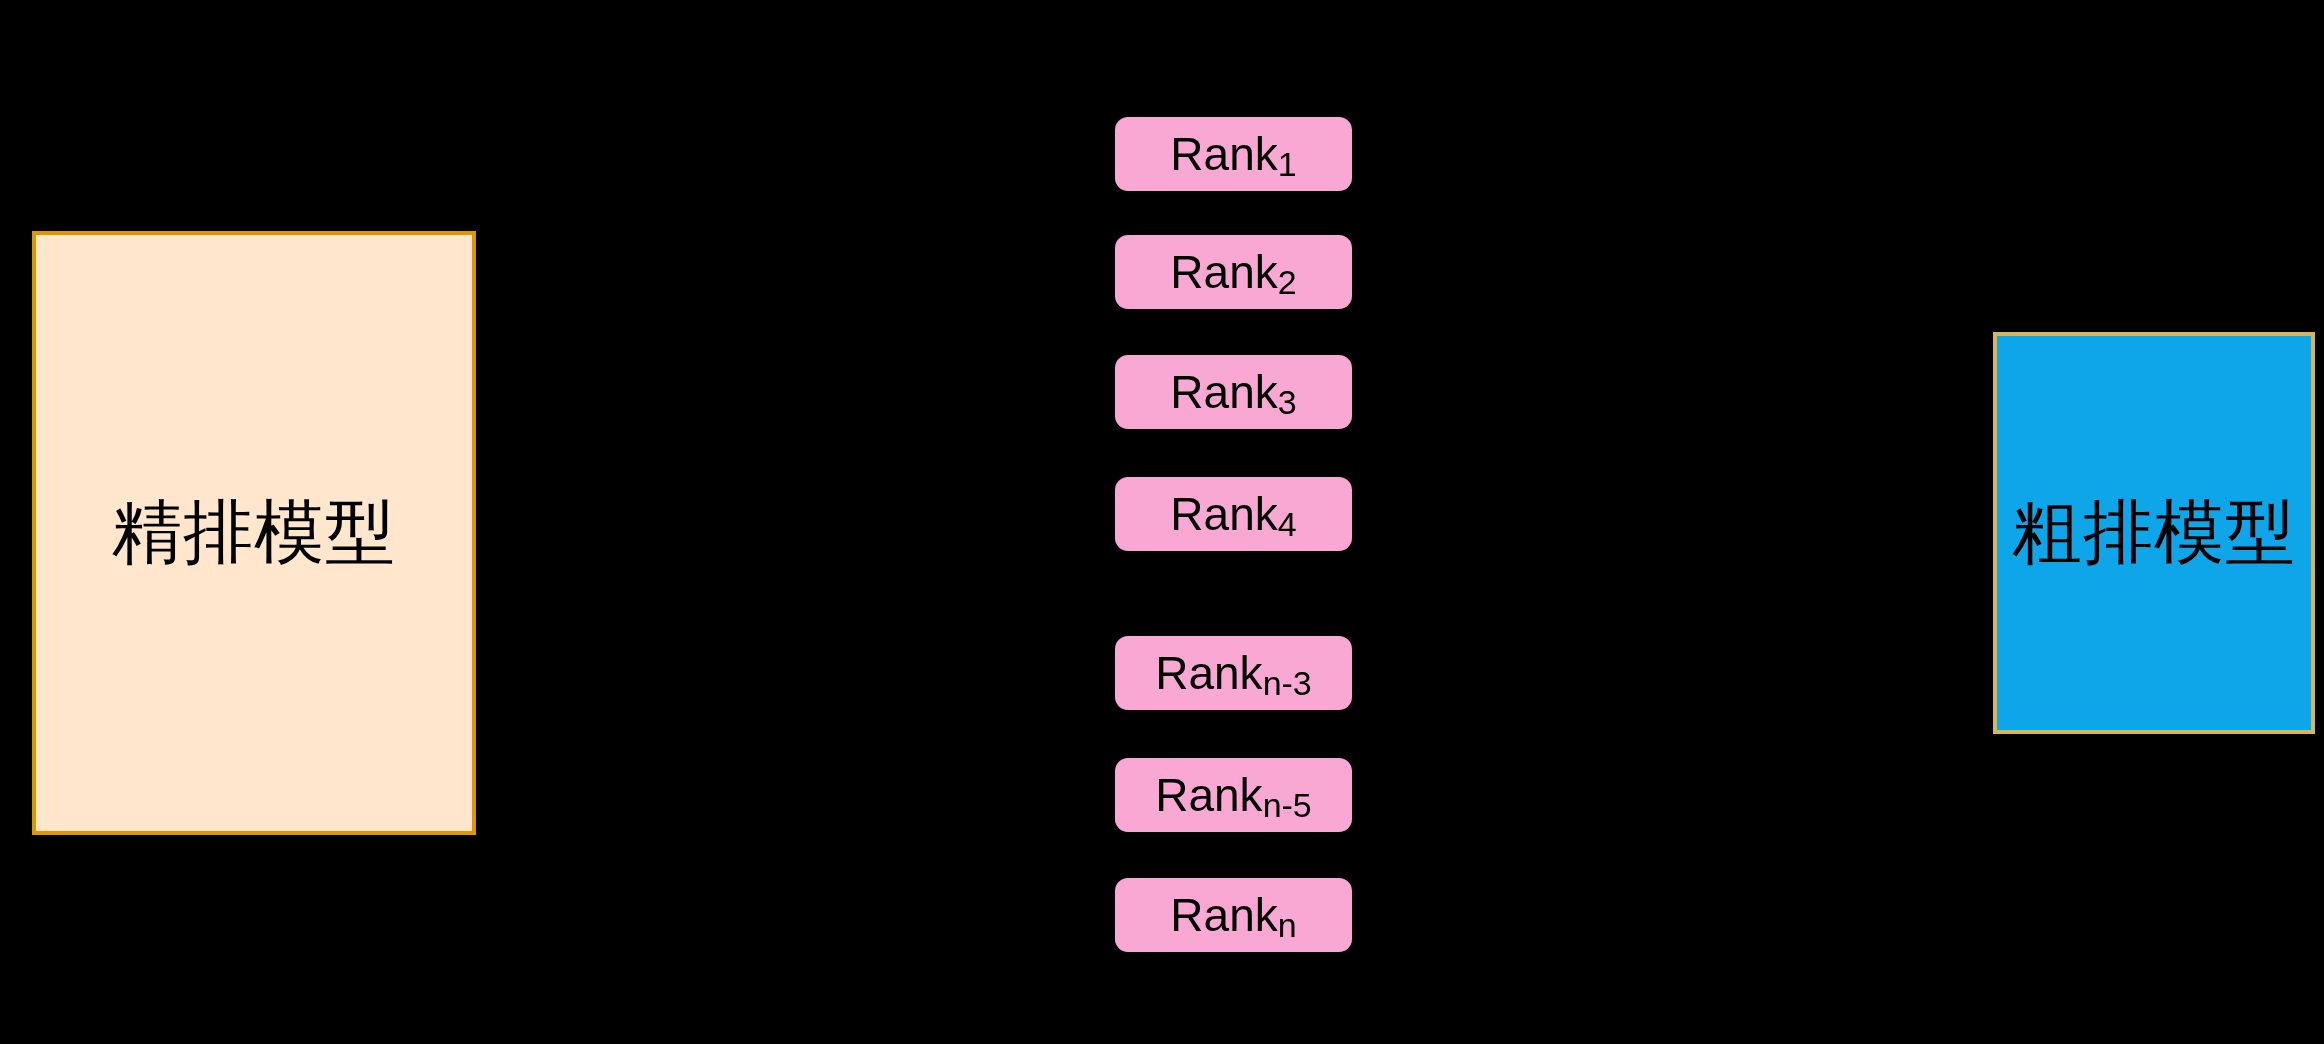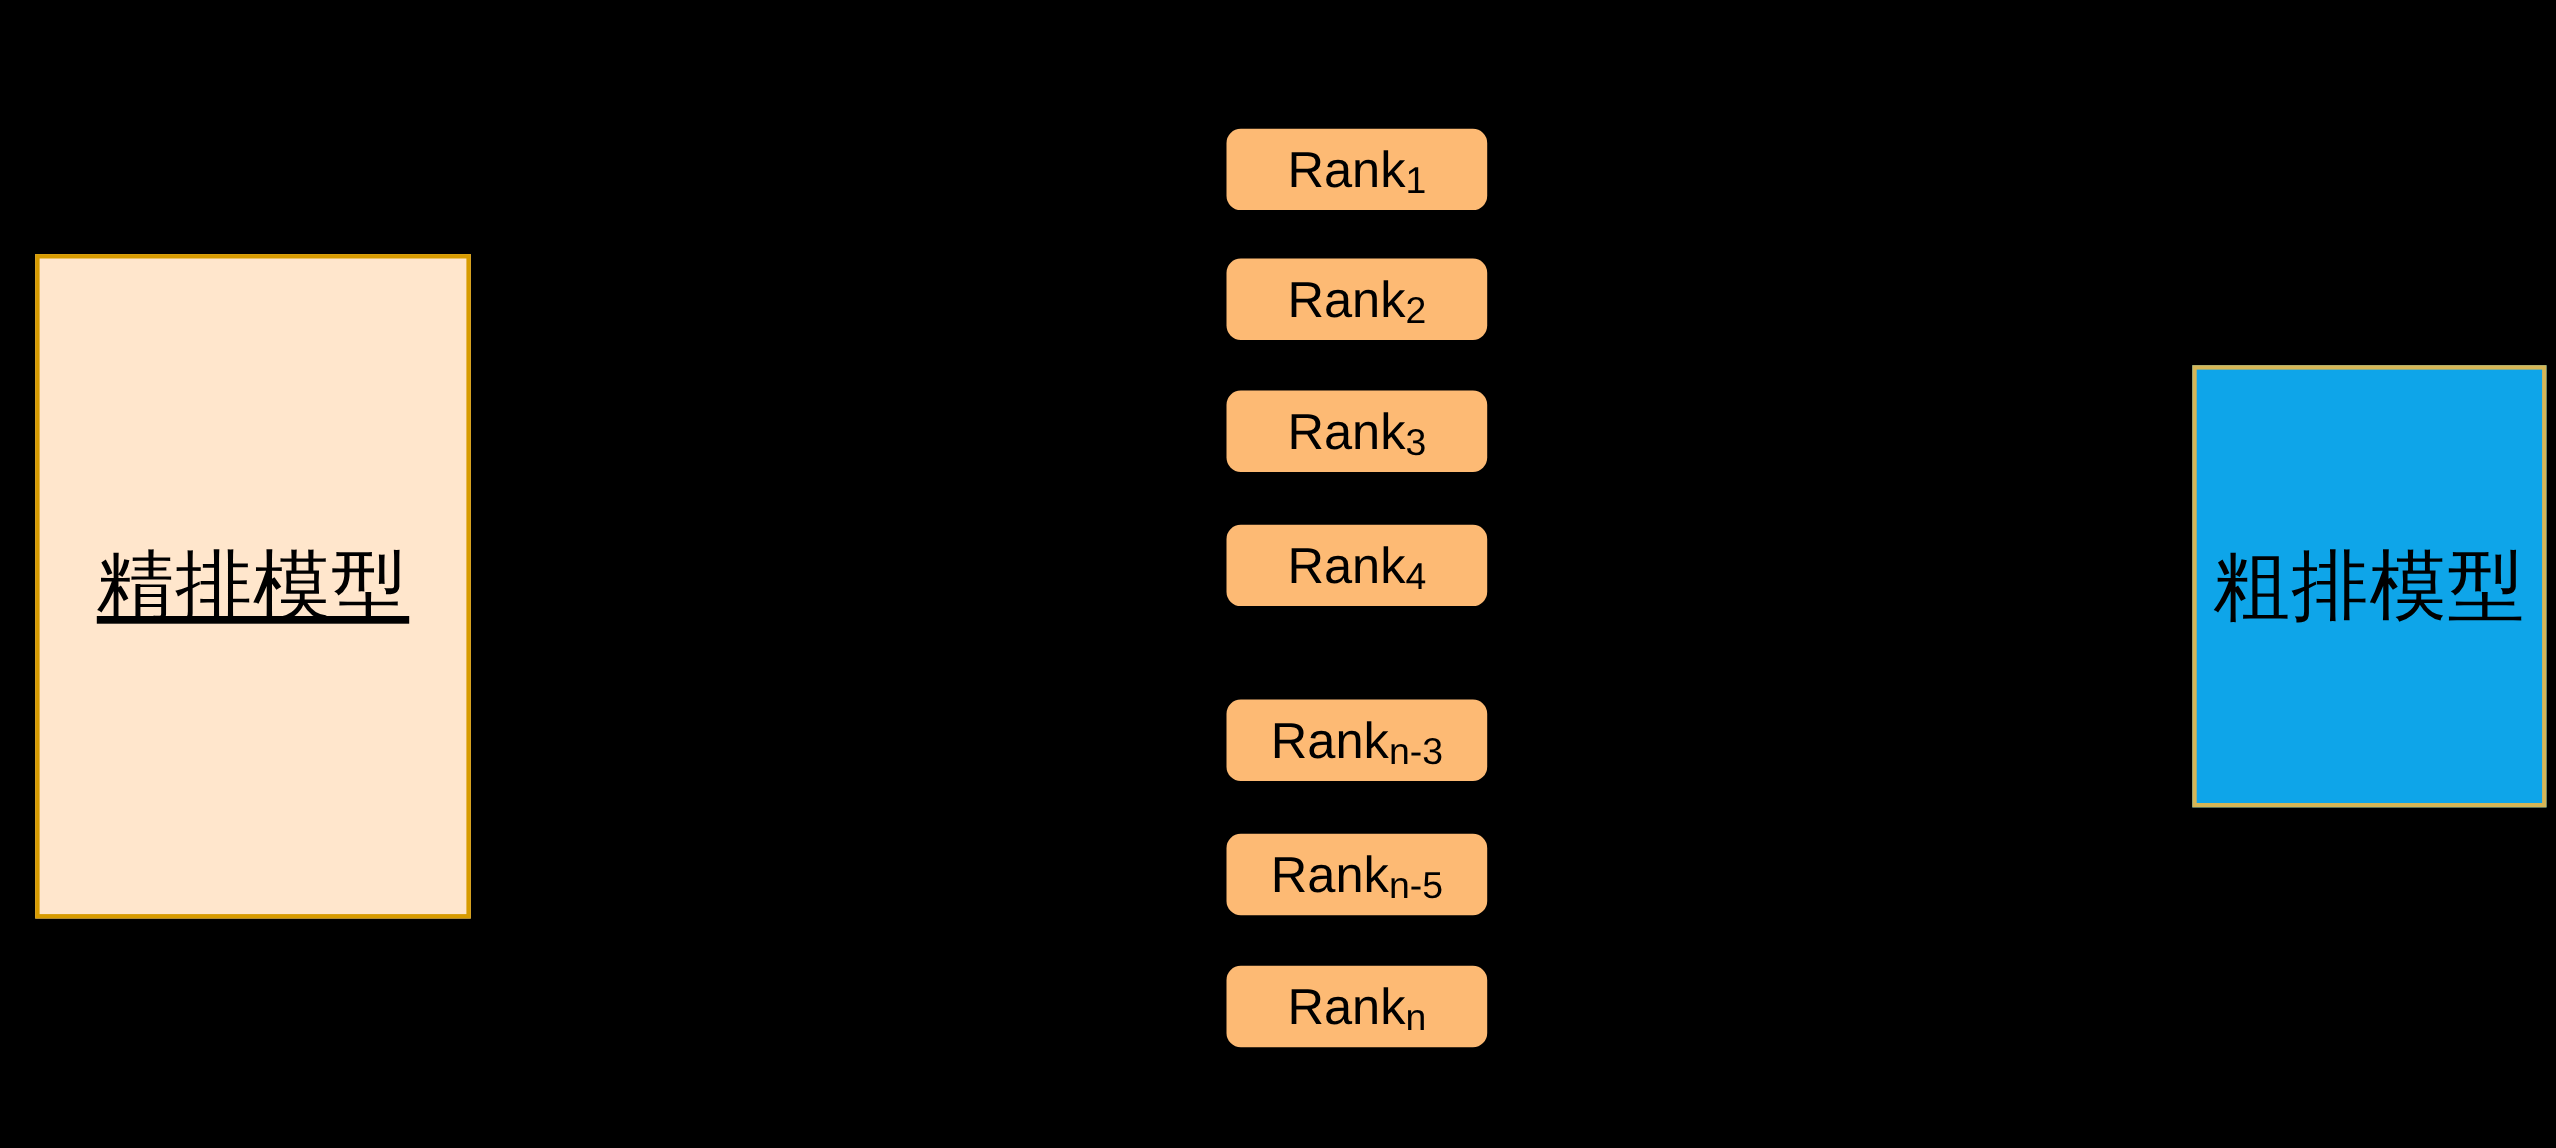--- a/index.html
+++ b/index.html
@@ -23,41 +23,40 @@
     justify-content: center;
     color: #000000;
     font-size: 70px;
     font-weight: 400;
     letter-spacing: 1px;
     white-space: nowrap;
   }
   .left-model {
     left: 32px;
     top: 231px;
-    width: 396px;
+    width: 444px;
     height: 604px;
     background: #FFE6CC;
     border: 4px solid #D79B00;
-    text-decoration: underline;
   }
   .right-model {
     left: 1993px;
     top: 332px;
     width: 322px;
     height: 402px;
     background: #0ea5e9;
     border: 4px solid #D6B656;
     justify-content: center;
   }
   .rank-box {
     position: absolute;
     left: 1115px;
     width: 237px;
     height: 74px;
-    background: #fdba74;
+    background: #f9a8d4;
     border-radius: 13px;
     display: flex;
     align-items: center;
     justify-content: center;
     color: #000000;
     font-size: 46px;
     line-height: 1;
   }
   .rank-box .sub {
     font-size: 34px;

